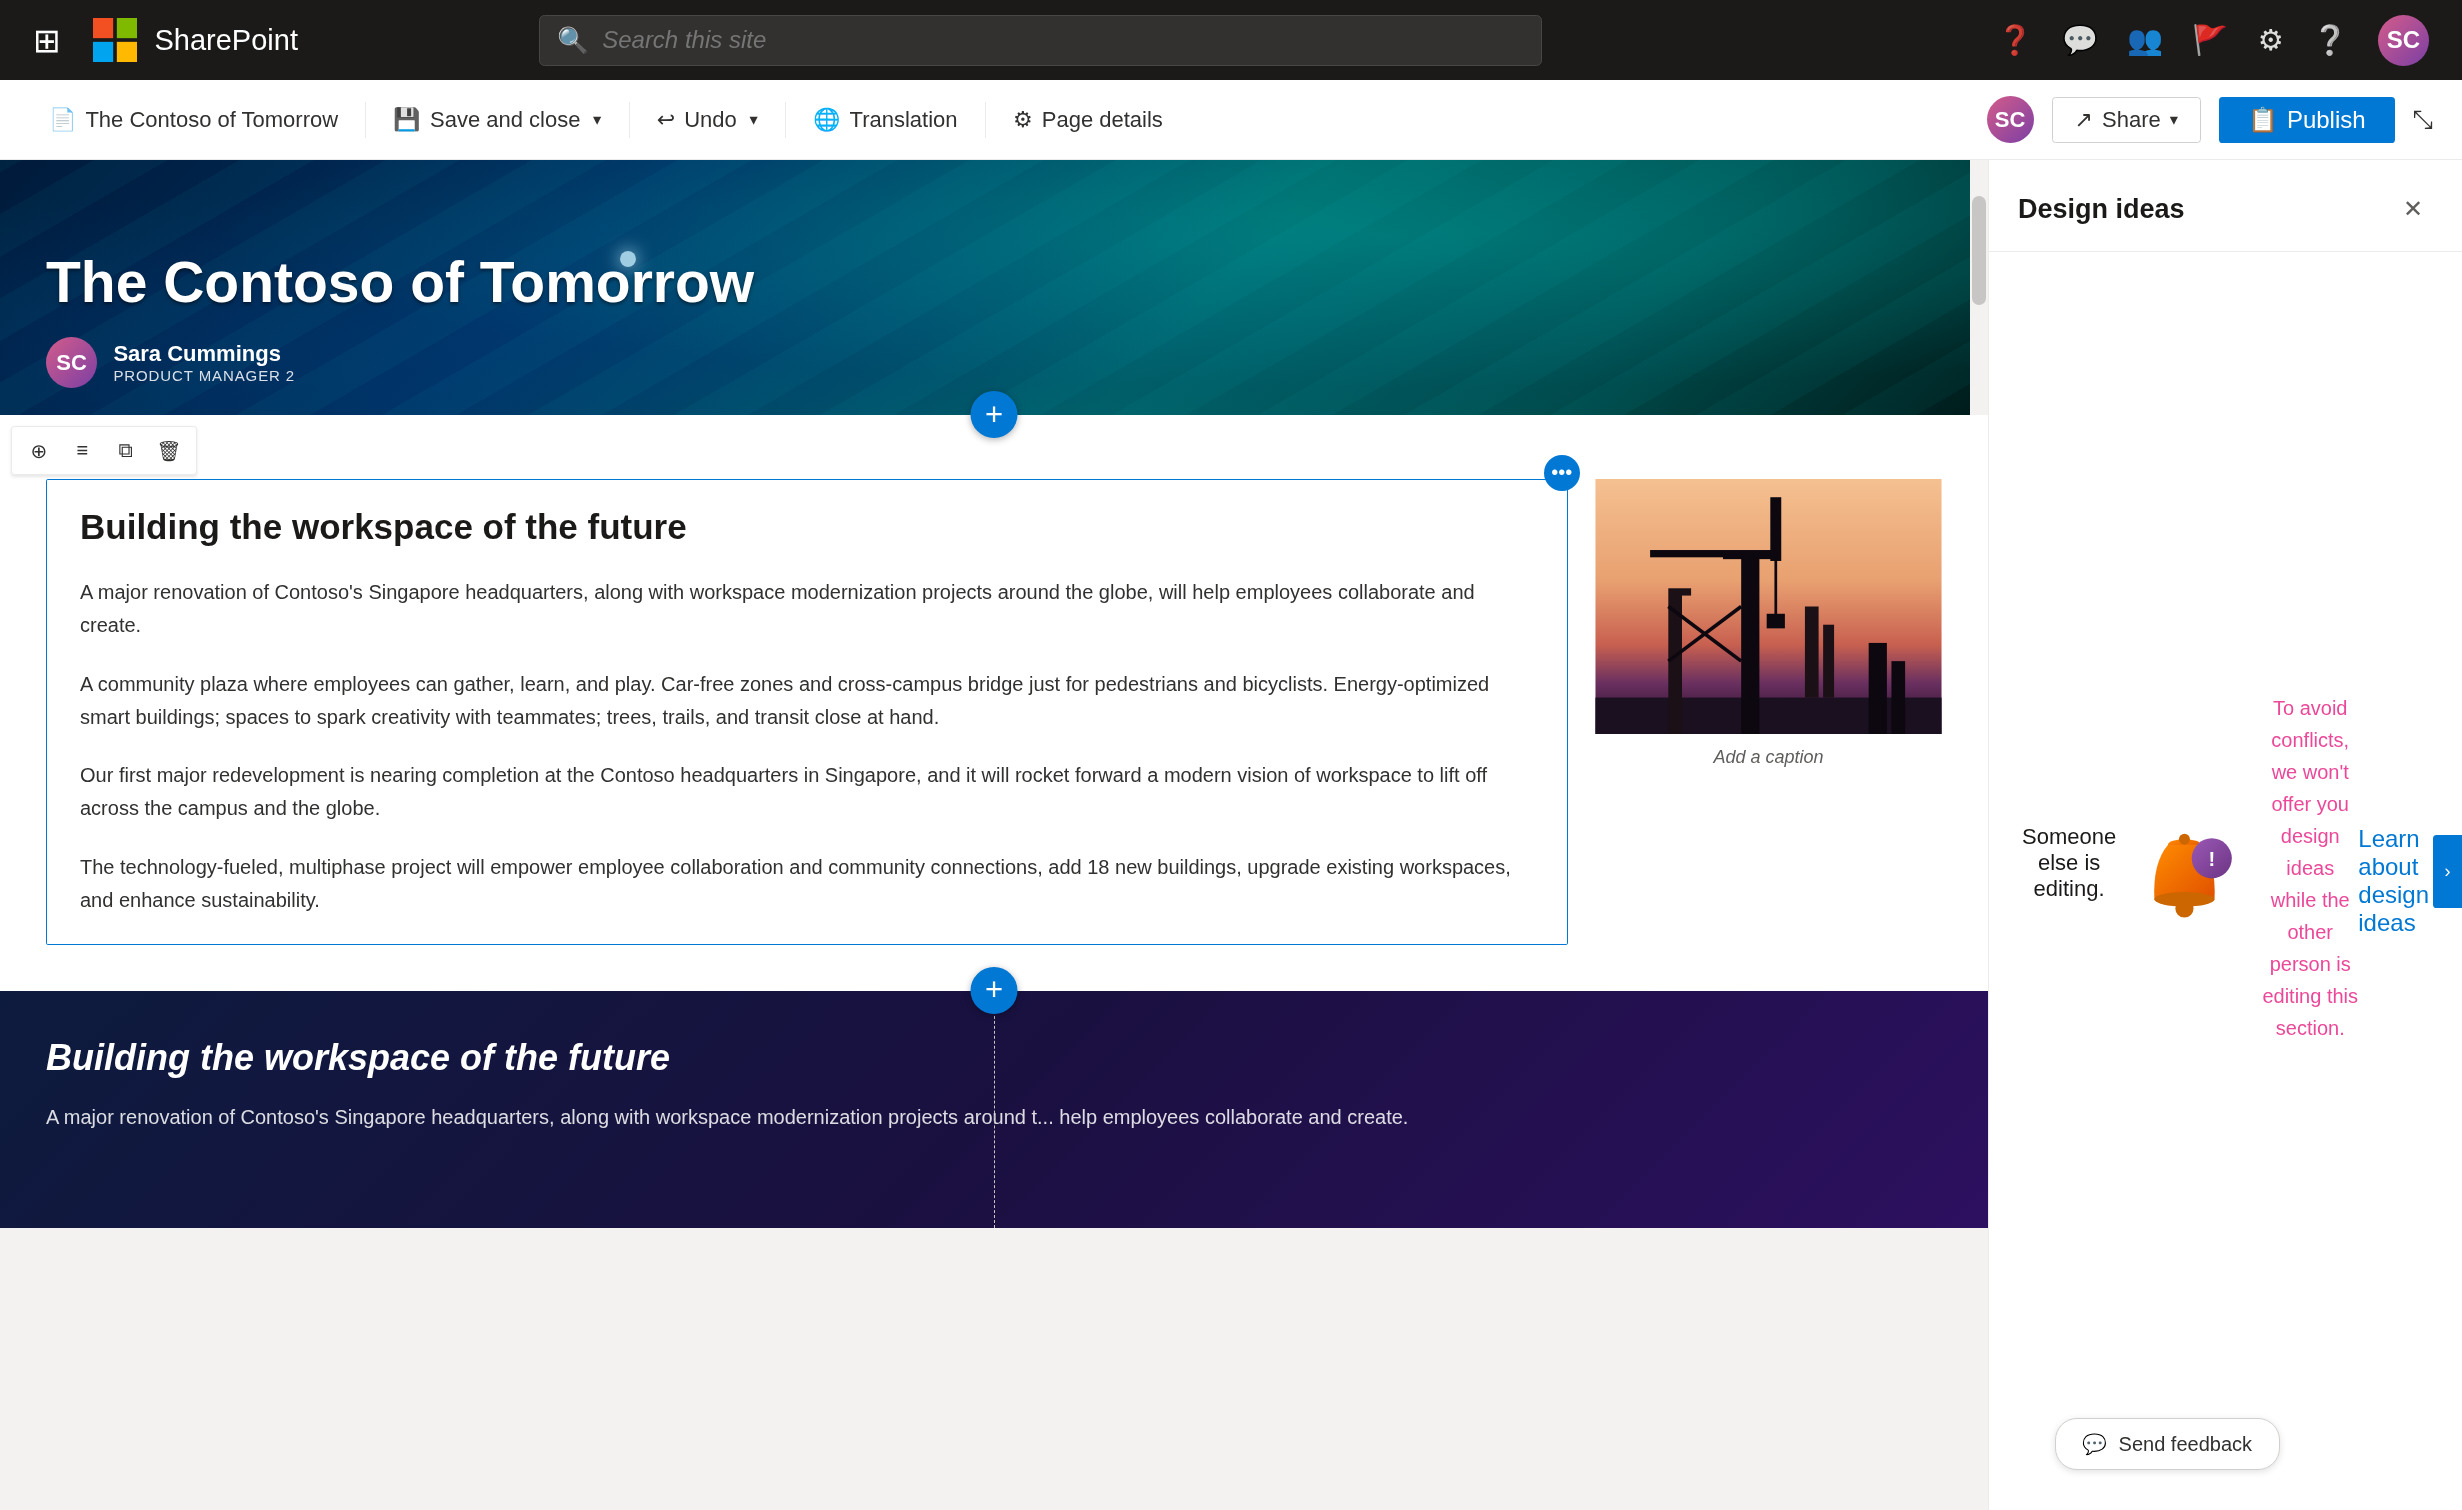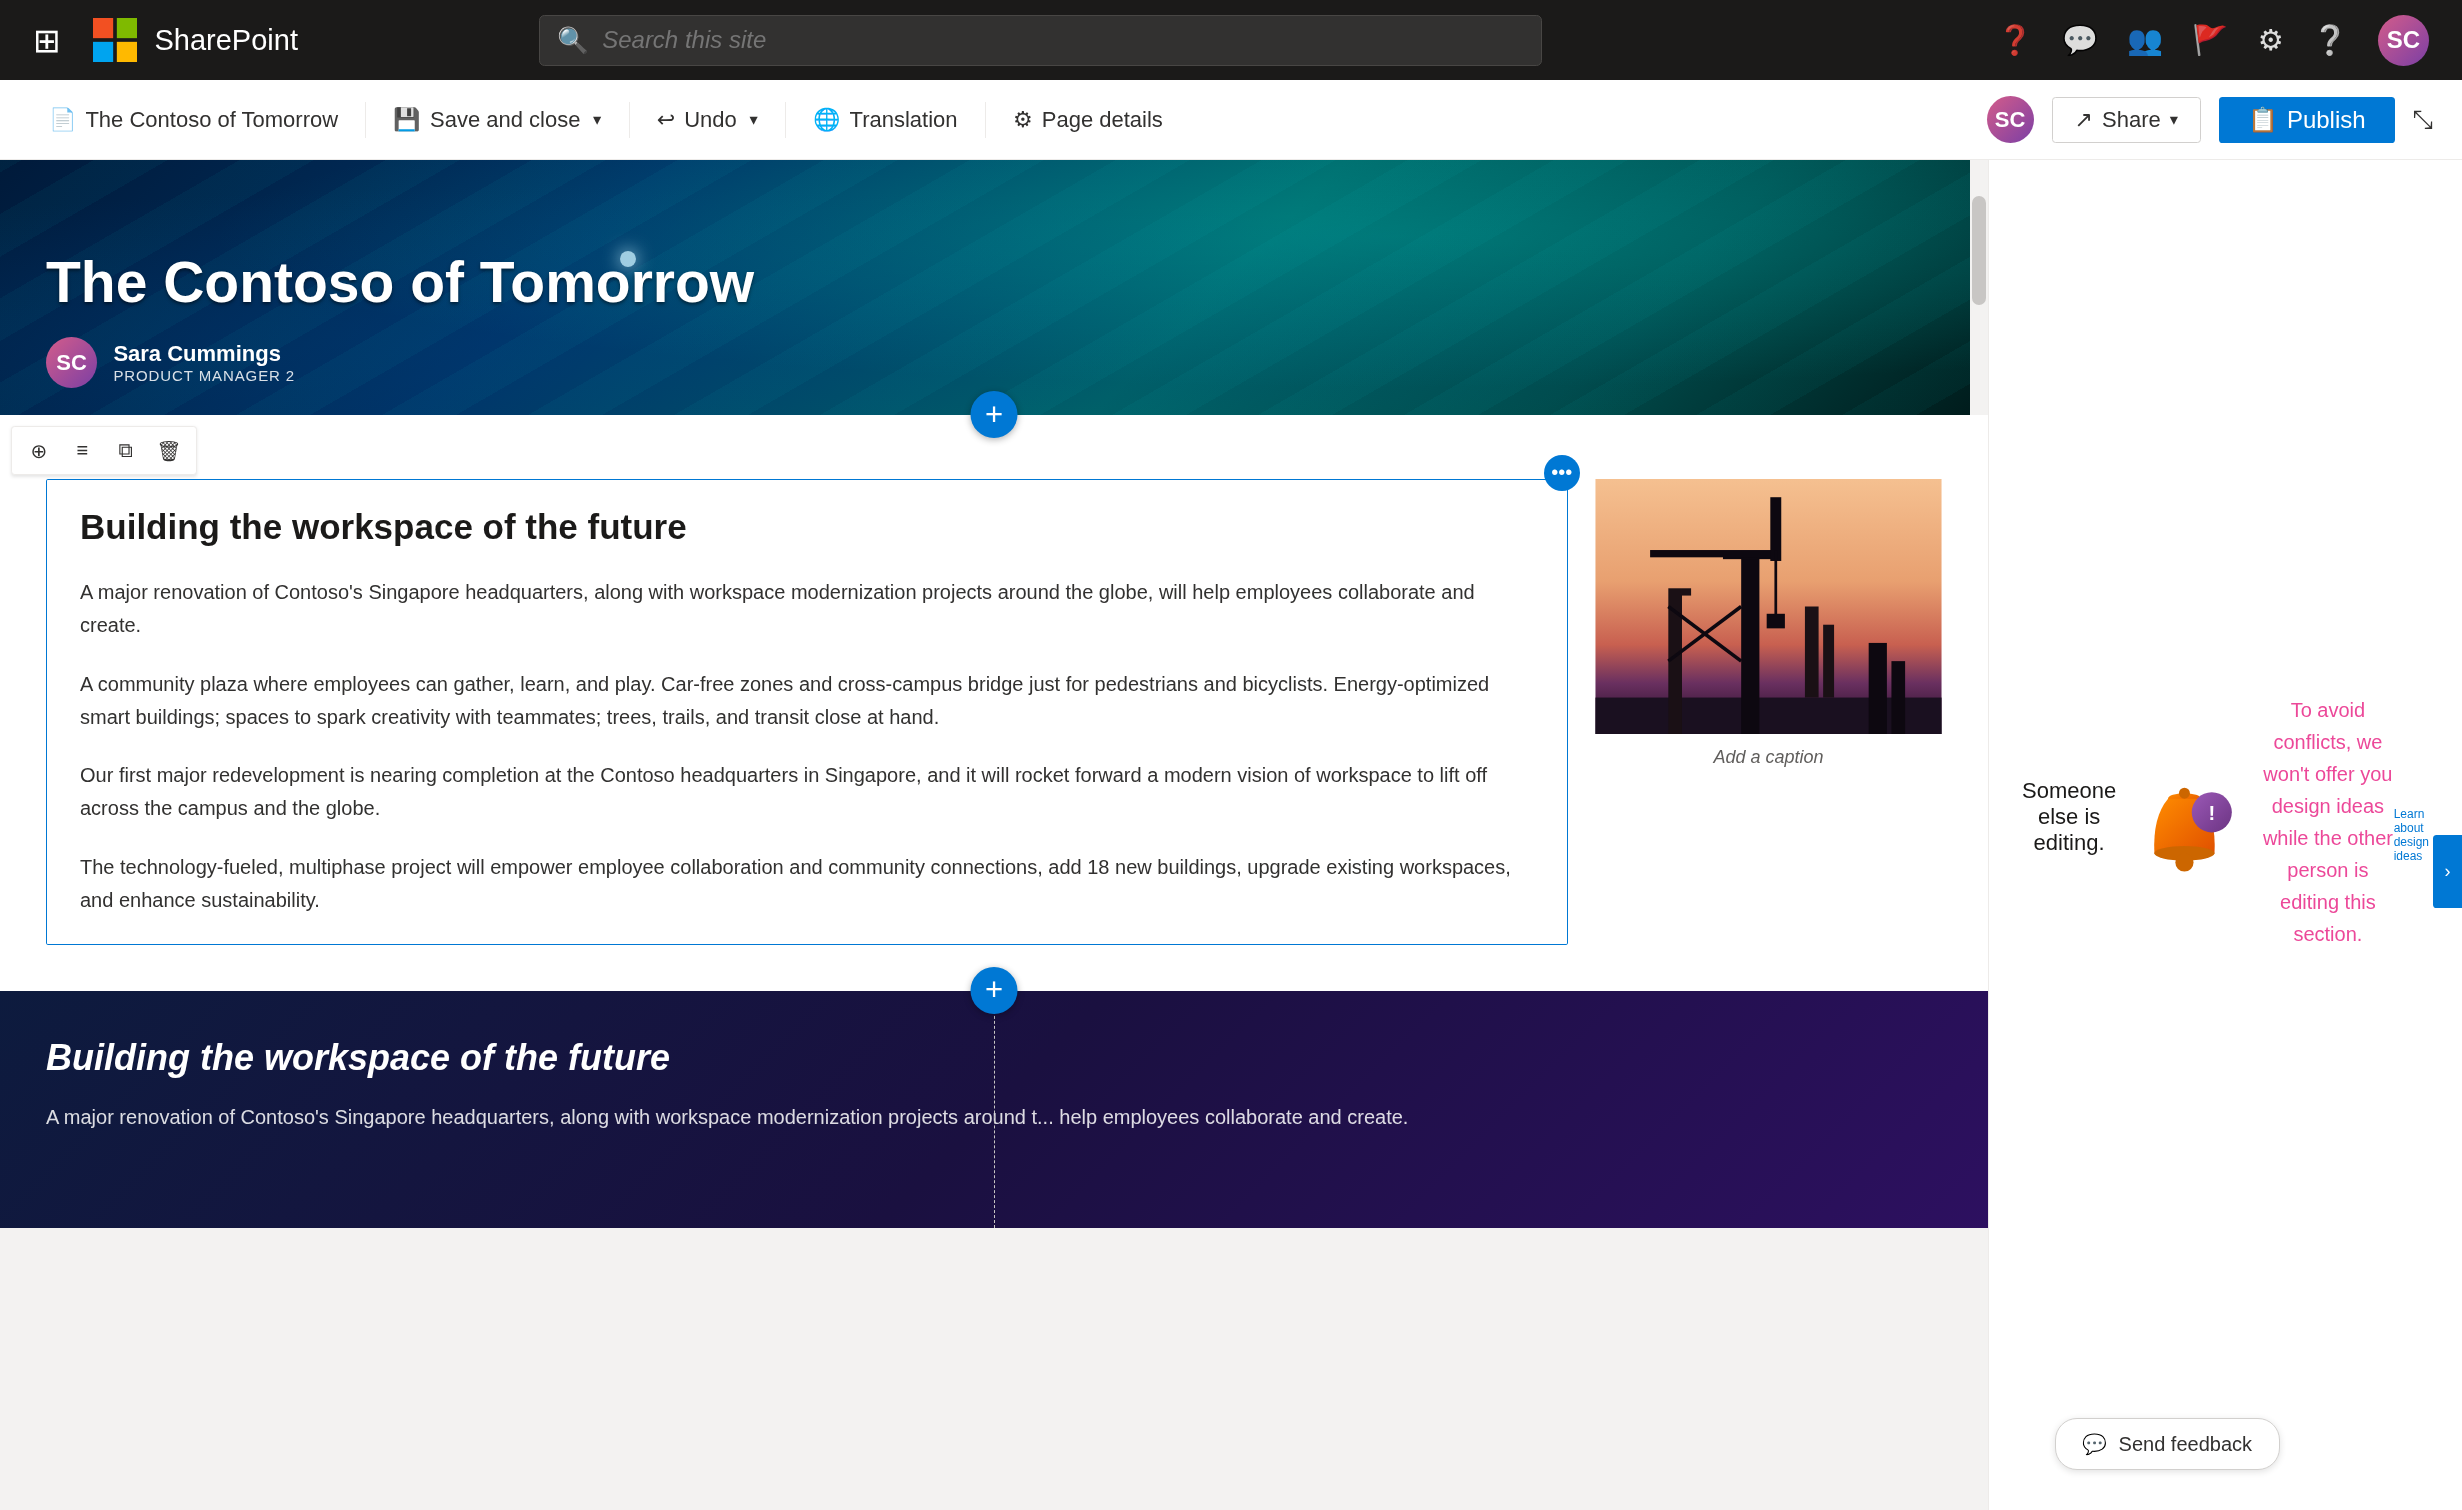--- a/index.html
+++ b/index.html
@@ -421,21 +421,21 @@
       position: relative;
     }
     .design-panel-desc {
       font-size: 20px;
       color: #ec4899;
       text-align: center;
       line-height: 1.6;
       margin-bottom: 27px;
     }
     .design-panel-link {
-      font-size: 12px;
+      font-size: 24px;
       color: #0078d4;
       cursor: pointer;
       text-decoration: none;
     }
 
     
     .send-feedback-btn {
       position: fixed;
       bottom: 40px;
       right: 182px;
@@ -677,20 +677,24 @@
       <div class="section-dashed-border"></div>
       <div style="flex:1; padding-right:36px;">
         <h2 class="dark-section-title">Building the workspace of the future</h2>
         <p class="dark-section-body">A major renovation of Contoso's Singapore headquarters, along with workspace modernization projects around t... help employees collaborate and create.</p>
       </div>
     </div>
 
   </div>
 
   <div class="design-panel">
+    <div class="design-panel-header">
+      <h2 class="design-panel-title">Design ideas</h2>
+      <div class="design-panel-close">✕</div>
+    </div>
     <div class="design-panel-body">
       <p class="someone-editing">Someone else is editing.</p>
 
       <div class="bell-illustration">
         <svg viewBox="0 0 160 180" width="146" height="164">
 
           <defs>
             <linearGradient id="bellGrad" x1="0%" y1="0%" x2="100%" y2="100%">
               <stop offset="0%" style="stop-color:#ff8c00"></stop>
               <stop offset="100%" style="stop-color:#e05000"></stop>

